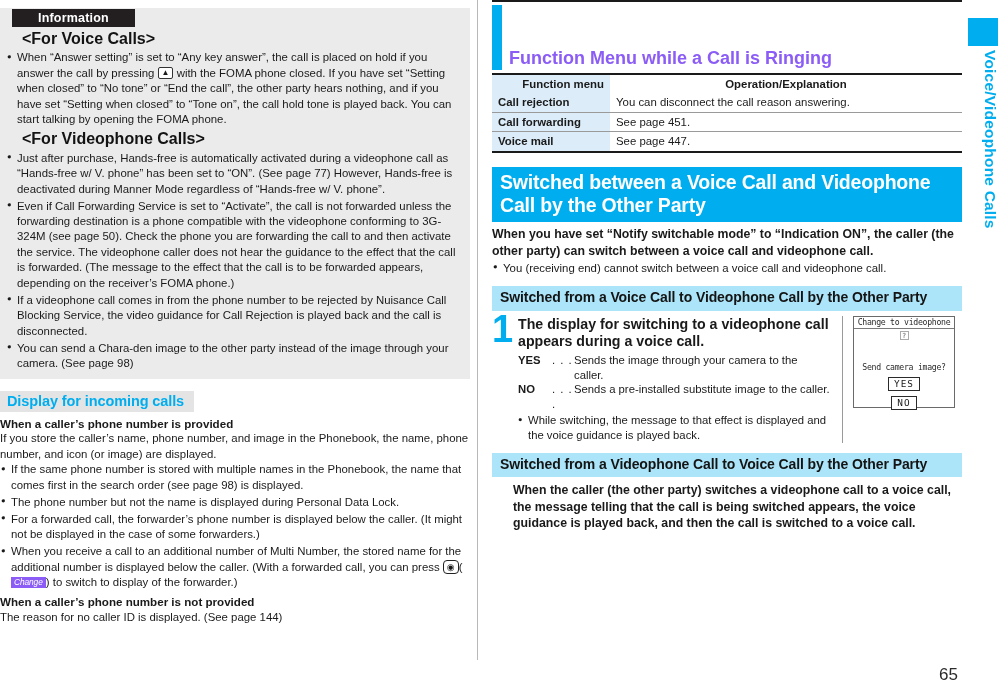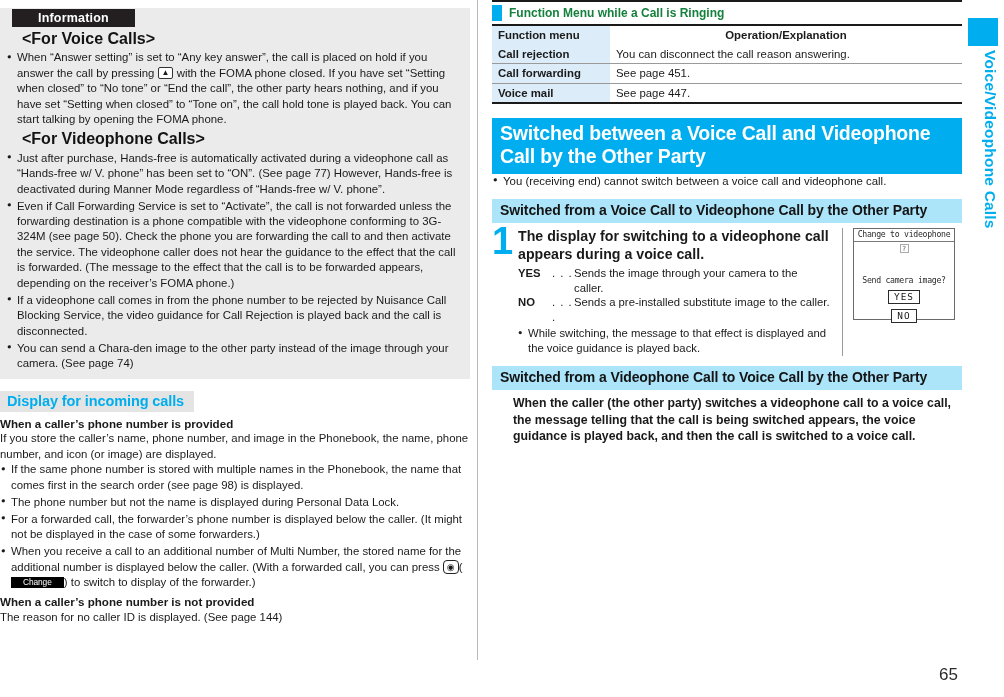--- a/index.html
+++ b/index.html
@@ -91,25 +91,26 @@
   }
   .key-cam {
     display:inline-block;
     border:1.3px solid #222; border-radius:4px;
     background:#fff;
     padding:0px 3px; font-size:9px; line-height:12px;
     vertical-align:middle; position:relative; top:-1px;
   }
   .softkey {
     display:inline-block;
-    background:#000000; color:#fff;
+    background:#8b5cf6; color:#fff;
     font-size:8.4px; line-height:11px;
-    padding:0px 12px;
+    padding:0px 3px;
     vertical-align:middle; position:relative; top:-1px;
     letter-spacing:-.1px;
+    font-style:italic;
   }
 
   
   .h-gray {
     background:#e4e4e4;
     color:#00aeef;
     font-size:14.5px; font-weight:bold;
     padding:2px 10px 3px 7px;
     display:inline-block;
     letter-spacing:-.1px;
@@ -125,40 +126,40 @@
   }
 
   
   .h2-bar {
     display:flex; align-items:stretch;
     border-top:2.5px solid #1a1a1a;
     padding-top:3px;
     margin-bottom:2px;
   }
   .h2-bar .tick { width:10px; background:#00aeef; flex:0 0 10px; margin-right:7px; }
-  .h2-bar .txt  { color:#15803d; font-size:12px; font-weight:bold; line-height:1.25; padding-top:1px;}
+  .h2-bar .txt  { color:#8b5cf6; font-size:18px; font-weight:bold; line-height:1.25; padding-top:1px;margin-top:41px;}
 
   
   table.fn {
     width:100%; border-collapse:collapse;
     border-top:2.2px solid #1a1a1a;
     border-bottom:2.2px solid #1a1a1a;
     margin-top:3px;
   }
   table.fn th, table.fn td {
     font-size:11.4px;
     padding:3px 6px 3.5px 6px;
     border-bottom:1px solid #9a9a9a;
     vertical-align:top;
     text-align:left;
   }
   table.fn tr:last-child th, table.fn tr:last-child td { border-bottom:none; }
   table.fn thead th { font-weight:bold; border-bottom:1.6px solid #1a1a1a; }
   table.fn .c1 { width:118px; background:#dcedf9; font-weight:bold; }
-  table.fn thead .c1 { text-align:left; }
+  table.fn thead .c1 { text-align:right; }
   table.fn thead .c2 { text-align:center; font-weight:bold; }
 
   
   .h1-banner {
     background:#00aeef; color:#ffffff;
     font-size:19.5px; font-weight:bold; line-height:1.2;
     padding:4px 8px 5px 8px;
     margin-top:14px;
     letter-spacing:-.2px;
   }
@@ -268,21 +269,21 @@
           <span>When “Answer setting” is set to “Any key answer”, the call is placed on hold if you answer the call by pressing </span><span class="key-up">▲</span><span> with the FOMA phone closed. If you have set “Setting when closed” to “No tone” or “End the call”, the other party hears nothing, and if you have set “Setting when closed” to “Tone on”, the call hold tone is played back. You can start talking by opening the FOMA phone.</span>
         </li>
       </ul>
 
       <div class="sub-angle">&lt;For Videophone Calls&gt;</div>
 
       <ul class="bullets">
         <li>Just after purchase, Hands-free is automatically activated during a videophone call as “Hands-free w/ V. phone” has been set to “ON”. (See page 77) However, Hands-free is deactivated during Manner Mode regardless of “Hands-free w/ V. phone”.</li>
         <li>Even if Call Forwarding Service is set to “Activate”, the call is not forwarded unless the forwarding destination is a phone compatible with the videophone conforming to 3G-324M (see page 50). Check the phone you are forwarding the call to and then activate the service. The videophone caller does not hear the guidance to the effect that the call is forwarded. (The message to the effect that the call is to be forwarded appears, depending on the receiver’s FOMA phone.)</li>
         <li>If a videophone call comes in from the phone number to be rejected by Nuisance Call Blocking Service, the video guidance for Call Rejection is played back and the call is disconnected.</li>
-        <li>You can send a Chara-den image to the other party instead of the image through your camera. (See page 74)</li>
+        <li>You can send a Chara-den image to the other party instead of the image through your camera. (See page 98)</li>
       </ul>
     </div>
 
     <div style="margin-top:12px;">
       <div class="h-gray">Display for incoming calls</div>
     </div>
 
     <div class="body-bold">When a caller’s phone number is provided</div>
     <div class="body-text">If you store the caller’s name, phone number, and image in the Phonebook, the name, phone number, and icon (or image) are displayed.</div>
 
@@ -324,20 +325,21 @@
         </tr>
         <tr>
           <th class="c1">Voice mail</th>
           <td>See page 447.</td>
         </tr>
       </tbody>
     </table>
 
     <div class="h1-banner">Switched between a Voice Call and Videophone Call by the Other Party</div>
 
+    <div class="lead-bold">When you have set “Notify switchable mode” to “Indication ON”, the caller (the other party) can switch between a voice call and videophone call.</div>
 
     <ul class="bullets">
       <li>You (receiving end) cannot switch between a voice call and videophone call.</li>
     </ul>
 
     <div class="h3-blue">Switched from a Voice Call to Videophone Call by the Other Party</div>
 
     <div class="step">
       <div class="num">1</div>
 

